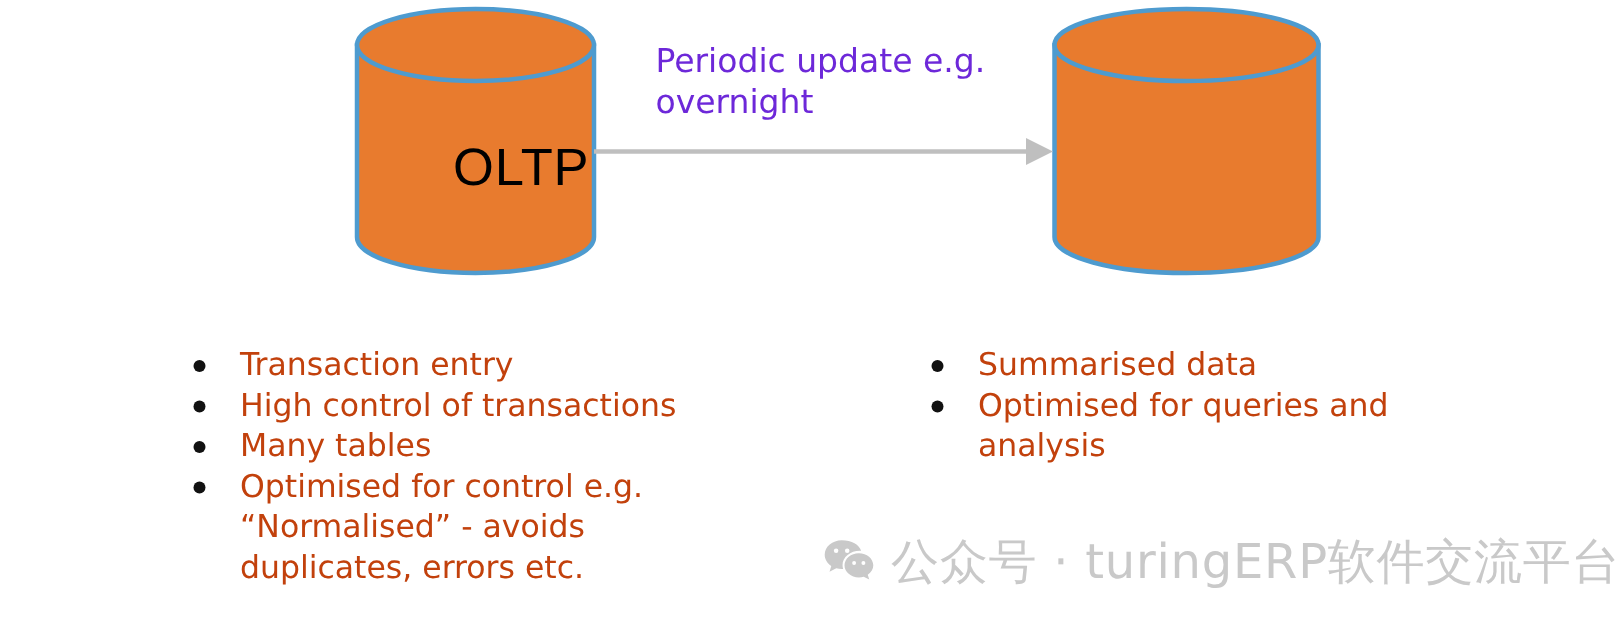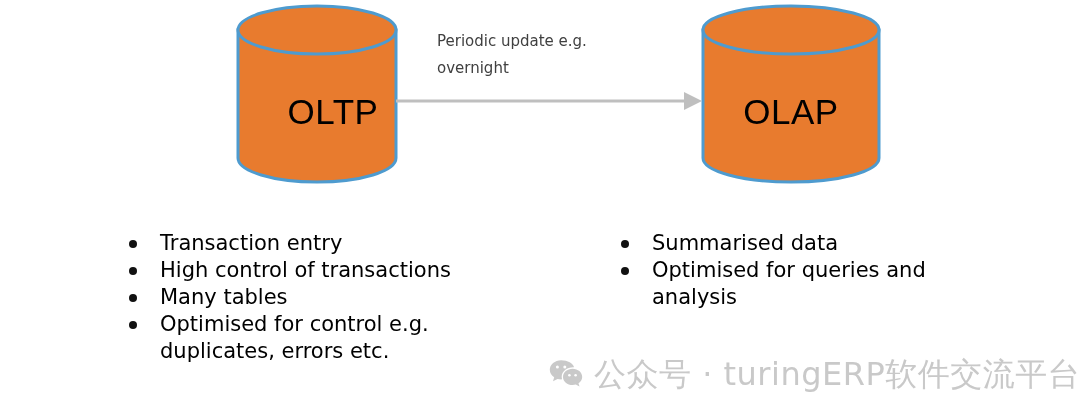--- a/index.html
+++ b/index.html
@@ -38,53 +38,53 @@
     width: 100%;
     text-align: center;
     font-size: 35px;
     line-height: 35px;
     letter-spacing: 0.5px;
     color: #000000;
     font-family: "Liberation Sans", "DejaVu Sans", sans-serif;
     font-weight: 400;
   }
 
-  #cyl-oltp { left: 236px; top: 4px; width: 194px; height: 180px; }
+  #cyl-oltp { left: 236px; top: 4px; width: 194px; height: 180px; padding-left: 29px; }
   #cyl-olap { left: 701px; top: 4px; width: 180px; height: 180px; }
   #cyl-oltp .cyl-label { top: 90px; }
   #cyl-olap .cyl-label { top: 90px; }
 
   
   #arrow-group {
     position: absolute;
     left: 396px;
     top: 88px;
     width: 310px;
     height: 26px;
   }
   #arrow-svg { position: absolute; left: 0; top: 0; }
 
   #arrow-label {
     position: absolute;
     left: 437px;
     top: 28px;
     width: 255px;
-    font-size: 15px;
+    font-size: 22px;
     line-height: 27px;
-    color: #404040;
+    color: #6d28d9;
     font-family: "DejaVu Sans", "Liberation Sans", sans-serif;
   }
   #arrow-label .ln { display: block; white-space: nowrap; }
 
   
   .bullet-list {
     position: absolute;
     font-size: 21px;
     line-height: 27px;
-    color: #000000;
+    color: #c2410c;
     font-family: "DejaVu Sans", "Liberation Sans", sans-serif;
   }
   #list-oltp { left: 126px; top: 230px; width: 400px; }
   #list-olap { left: 618px; top: 230px; width: 400px; }
 
   .bullet-item {
     position: relative;
     padding-left: 34px;
     margin: 0 0 0 0;
   }
@@ -132,21 +132,20 @@
       <ellipse cx="81" cy="26" rx="79" ry="24" fill="#E87B2E" stroke="#4E9BCF" stroke-width="3"></ellipse>
     </svg>
     <div class="cyl-label">OLTP</div>
   </div>
 
   <div class="cylinder" id="cyl-olap">
     <svg class="cyl-svg" width="180" height="180" viewBox="0 0 180 180">
       <path d="M2,26 L2,154 A88,24 0 0,0 178,154 L178,26 Z" fill="#E87B2E" stroke="#4E9BCF" stroke-width="3"></path>
       <ellipse cx="90" cy="26" rx="88" ry="24" fill="#E87B2E" stroke="#4E9BCF" stroke-width="3"></ellipse>
     </svg>
-    <div class="cyl-label">OLAP</div>
   </div>
 
   <div id="arrow-group">
     <svg id="arrow-svg" width="310" height="26" viewBox="0 0 310 26">
       <line x1="0" y1="13" x2="290" y2="13" stroke="#BFBFBF" stroke-width="3"></line>
       <polygon points="288,4 306,13 288,22" fill="#BFBFBF"></polygon>
     </svg>
   </div>
 
   <div id="arrow-label">
@@ -174,20 +173,21 @@
       <span class="bullet-dot"></span>
       <span class="bullet-text">
         <span class="ln">Many tables</span>
       </span>
     </div>
 
     <div class="bullet-item">
       <span class="bullet-dot"></span>
       <span class="bullet-text">
         <span class="ln">Optimised for control e.g.</span>
+        <span class="ln">“Normalised” - avoids</span>
         <span class="ln">duplicates, errors etc.</span>
       </span>
     </div>
 
   </div>
 
   <div class="bullet-list" id="list-olap">
 
 
     <div class="bullet-item">

